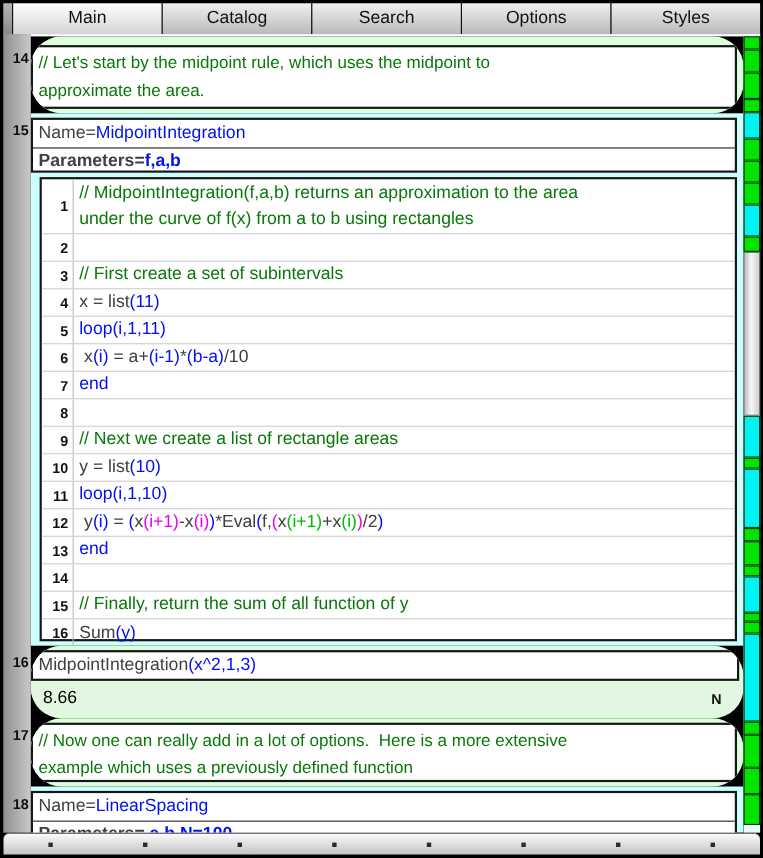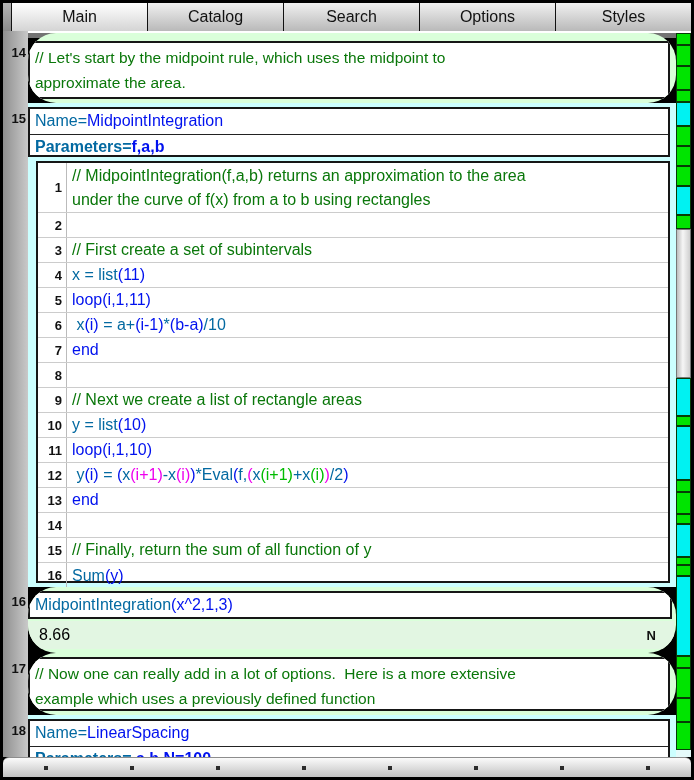--- a/index.html
+++ b/index.html
@@ -4,21 +4,21 @@
 <style>
   html,body{margin:0;padding:0;background:#555;}
   #app{
     position:relative; width:694px; height:780px; background:#000;
     font-family:"Liberation Sans","DejaVu Sans",sans-serif;
     -webkit-font-smoothing:antialiased; overflow:hidden; box-sizing:border-box;
   }
   
   #tabbar{
     position:absolute; left:3px; top:3px; width:688px; height:28px;
-    display:flex; border-bottom:7px solid #737373; background:#222;
+    display:flex; border-bottom:2px solid #737373; background:#222;
   }
   .tab-stub{width:8px; background:linear-gradient(#b5b5b5,#8a8a8a); border-right:1px solid #111;}
   .tab{
     flex:1; display:flex; align-items:center; justify-content:center;
     font-size:16px; color:#111; border-right:1px solid #111; cursor:default;
     background:linear-gradient(var(--tab-i-top),var(--tab-i-bot));
   }
   .tab:last-child{border-right:none;}
   .tab.active{background:linear-gradient(var(--tab-a-top),var(--tab-a-bot));}
   
@@ -44,21 +44,21 @@
   }
   .cmt{
     display:block; padding:2px 0 0 5px; white-space:pre-wrap;
     font-size:15.5px; line-height:25px; color:var(--c-c);
   }
   .np-row{
     height:25px; line-height:24px; padding-left:5px; white-space:pre;
     font-size:16px; border-bottom:1px solid #222; overflow:hidden;
   }
   .np-row:last-child{border-bottom:none;font-weight:bold;}
-  .k{color:#0369a1;text-align:right;} .b{color:var(--c-b);} .m{color:var(--c-m);} .g{color:var(--c-g);} .c{color:var(--c-c);}
+  .k{color:#404040;text-align:right;} .b{color:var(--c-b);} .m{color:var(--c-m);} .g{color:var(--c-g);} .c{color:var(--c-c);}
   .crow{display:flex; border-bottom:1px solid #ccc; box-sizing:border-box;}
   .crow:last-child{border-bottom:none;}
   .lnum{
     flex:0 0 24px; border-right:1px solid #bbb; text-align:right;
     padding-right:4px; font-size:13px; font-weight:bold; color:#111;
     display:flex; align-items:center; justify-content:flex-end;
   }
   .lcode{
     flex:1; font-size:16px; line-height:24px; padding-left:5px;
     white-space:pre-wrap; overflow:hidden; display:flex; align-items:center;

